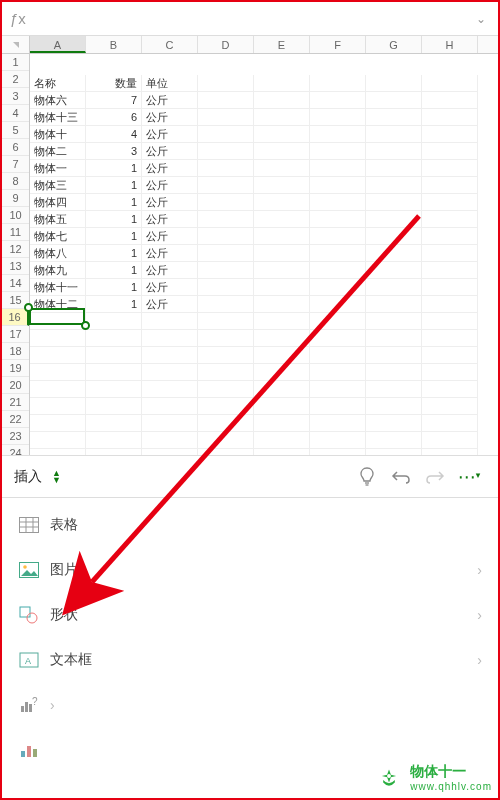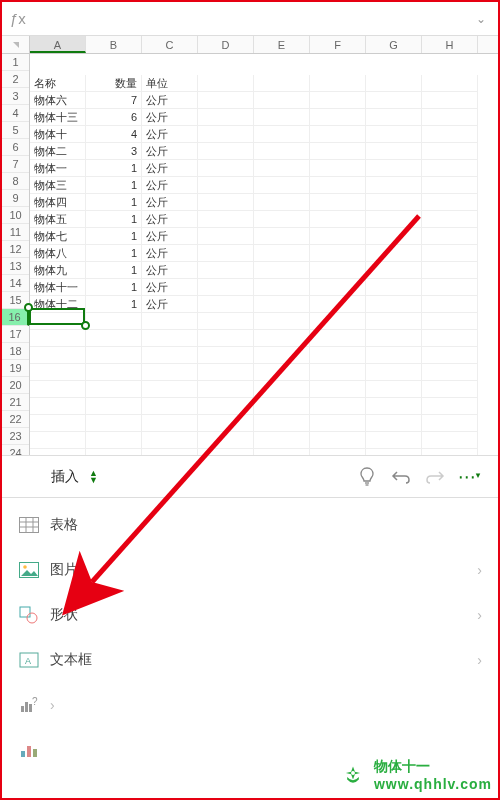--- a/index.html
+++ b/index.html
@@ -10,43 +10,43 @@
   .chev-down { color: #999; font-size: 12px; padding: 4px; cursor: pointer; }
   
   .grid { height: 420px; overflow: hidden; position: relative; border-bottom: 1px solid #ddd;}
   .corner { position: absolute; top:0; left:0; width:28px; height:18px; background:#fafafa; border-right:1px solid #ccc; border-bottom:1px solid #ccc; display:flex;align-items:center;justify-content:center;}
   .corner span{width:0;height:0;border-left:6px solid transparent;border-top:6px solid #bbb;}
   .col-headers { position:absolute; top:0; left:28px; right:0; height:18px; background:#fafafa; display:flex; border-bottom:1px solid #ccc;}
   .col-h { width:56px; text-align:center; font-size:11px; color:#666; border-right:1px solid #e0e0e0; line-height:18px;}
   .col-h.sel { background:#e2e2e2; border-bottom:2px solid #0f7b0f;}
   .row-headers { position:absolute; top:18px; left:0; width:28px; background:#fafafa; border-right:1px solid #ccc;}
   .row-h { height:17px; text-align:center; font-size:11px; color:#666; border-bottom:1px solid #e8e8e8; line-height:17px;}
-  .row-h.sel { background:#86efac; border-right:2px solid #0f7b0f;}
+  .row-h.sel { background:#fef9c3; border-right:2px solid #0f7b0f;}
   .cells { position:absolute; top:18px; left:28px; right:5px;margin-top:21px;}
   .row { display:flex; height:17px;}
   .cell { width:56px; border-right:1px solid #eee; border-bottom:1px solid #eee; padding:0 4px; font-size:11px; line-height:17px; white-space:nowrap; overflow:hidden;}
   .cell.r { text-align:right;}
   .sel-ring { position:absolute; border:2px solid #0f7b0f;}
   .handle { position:absolute; width:9px; height:9px; border:2px solid #0f7b0f; border-radius:50%; background:#fff;}
   
   .ribbon { display:flex; align-items:center; height:42px; padding:0 12px; border-bottom:1px solid #ddd;}
-  .rib-label { font-size:14px; color:#222;margin-left:37px;}
+  .rib-label { font-size:14px; color:#222;}
   .updown { margin-left:6px; color:#0f7b0f; display:flex; flex-direction:column; font-size:9px; line-height:7px; padding:4px;}
   .rib-sp { flex:1;}
   .rib-btn { width:34px; height:34px; display:flex; align-items:center; justify-content:center; color:#888; font-size:17px;}
   .rib-more { color:#0f7b0f; font-size:18px;}
   
   .menu { padding: 4px 0;}
   .menu-item { display:flex; align-items:center; height:45px; padding:0 16px;}
   .mi-icon { width:22px; height:22px; margin-right:10px; display:flex; align-items:center; justify-content:center;}
   .mi-label { flex:1; font-size:14px; color:#444;}
   .mi-chev { color:#bbb; font-size:14px;}
   
   .wm { position:absolute; right:6px; bottom:6px; display:flex; align-items:center; font-size:14px; color:#2aae40; font-weight:bold;}
-  .wm .sub { display:block; font-size:14px; color:#2aae40; font-weight:bold; letter-spacing:1px;}
+  .wm .sub { display:block; font-size:10px; color:#2aae40; font-weight:normal; letter-spacing:1px;}
   
   .arrow-svg { position:absolute; pointer-events:none;}
 </style>
 </head>
 <body>
 
 <div class="formula-bar">
   <span class="fx">ƒx</span>
   <div class="fx-input"></div>
   <span class="chev-down">⌄</span>

